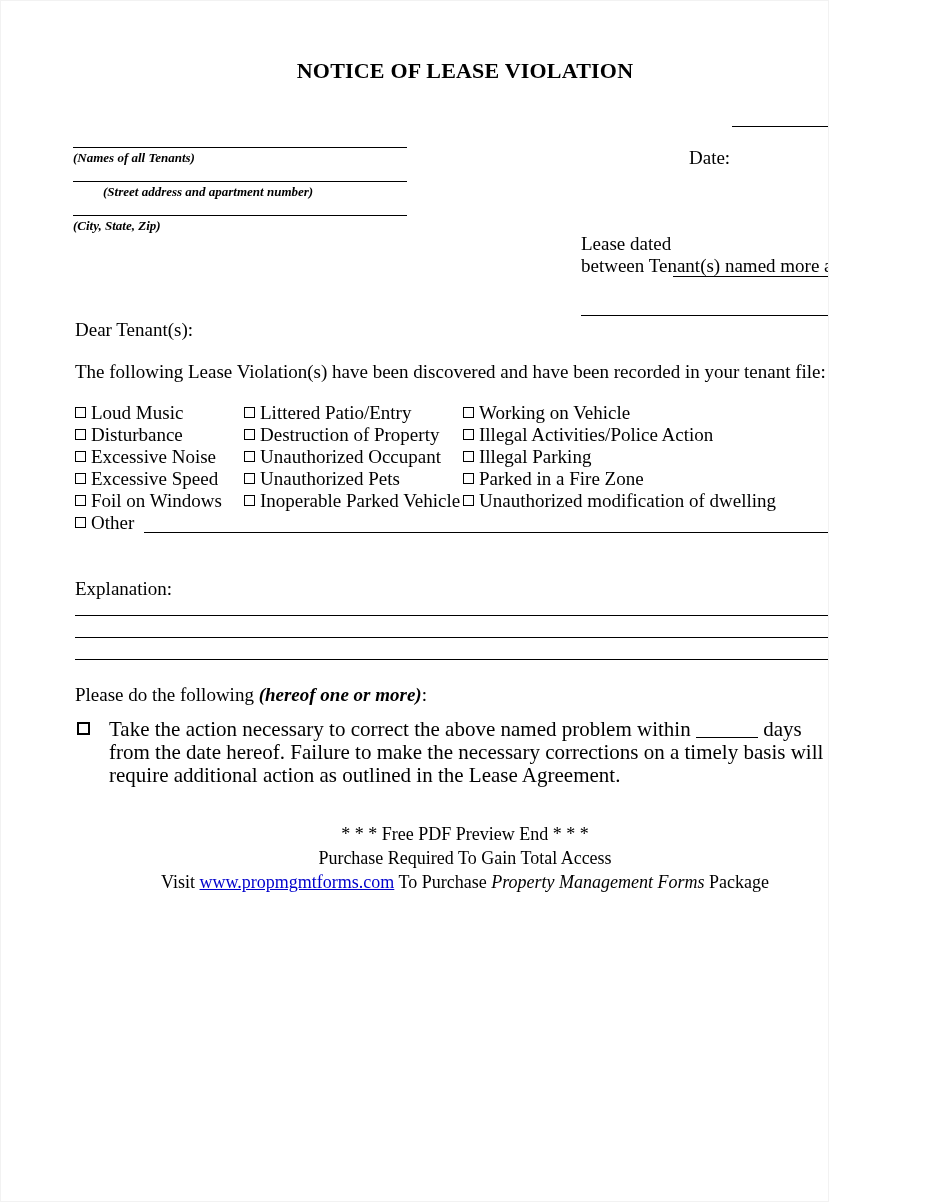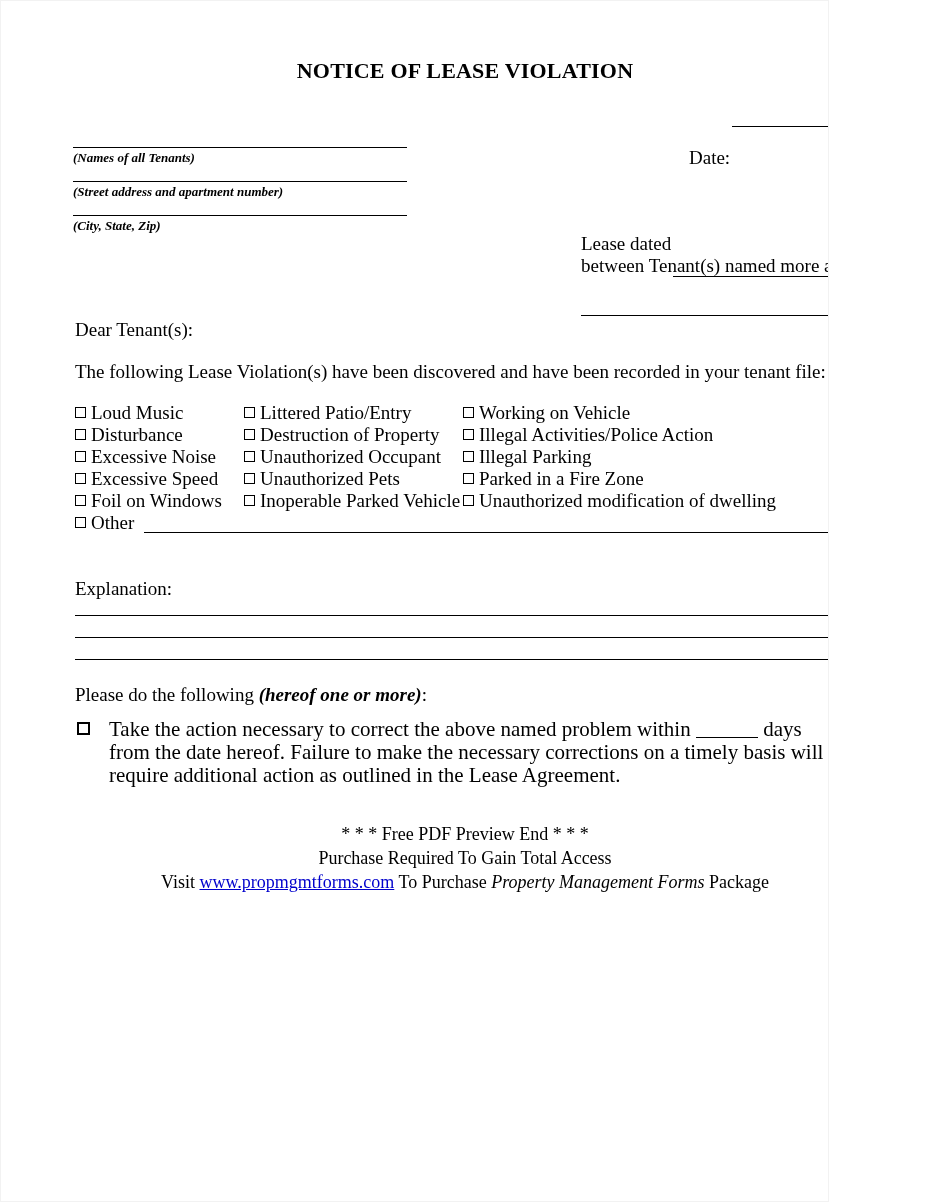--- a/index.html
+++ b/index.html
@@ -65,21 +65,21 @@
 
   .addr-label {
     position: absolute;
     left: 72px;
     font-size: 13px;
     font-weight: bold;
     font-style: italic;
     white-space: nowrap;
   }
   .addr-label.l1 { top: 149px; }
-  .addr-label.l2 { top: 183px; }
+  .addr-label.l2 { top: 183px; margin-left: 30px; }
   .addr-label.l3 { top: 217px; }
 
   
   .re-block {
     position: absolute;
     left: 580px;
     top: 232px;
     font-size: 19px;
     line-height: 22px;
     white-space: nowrap;

